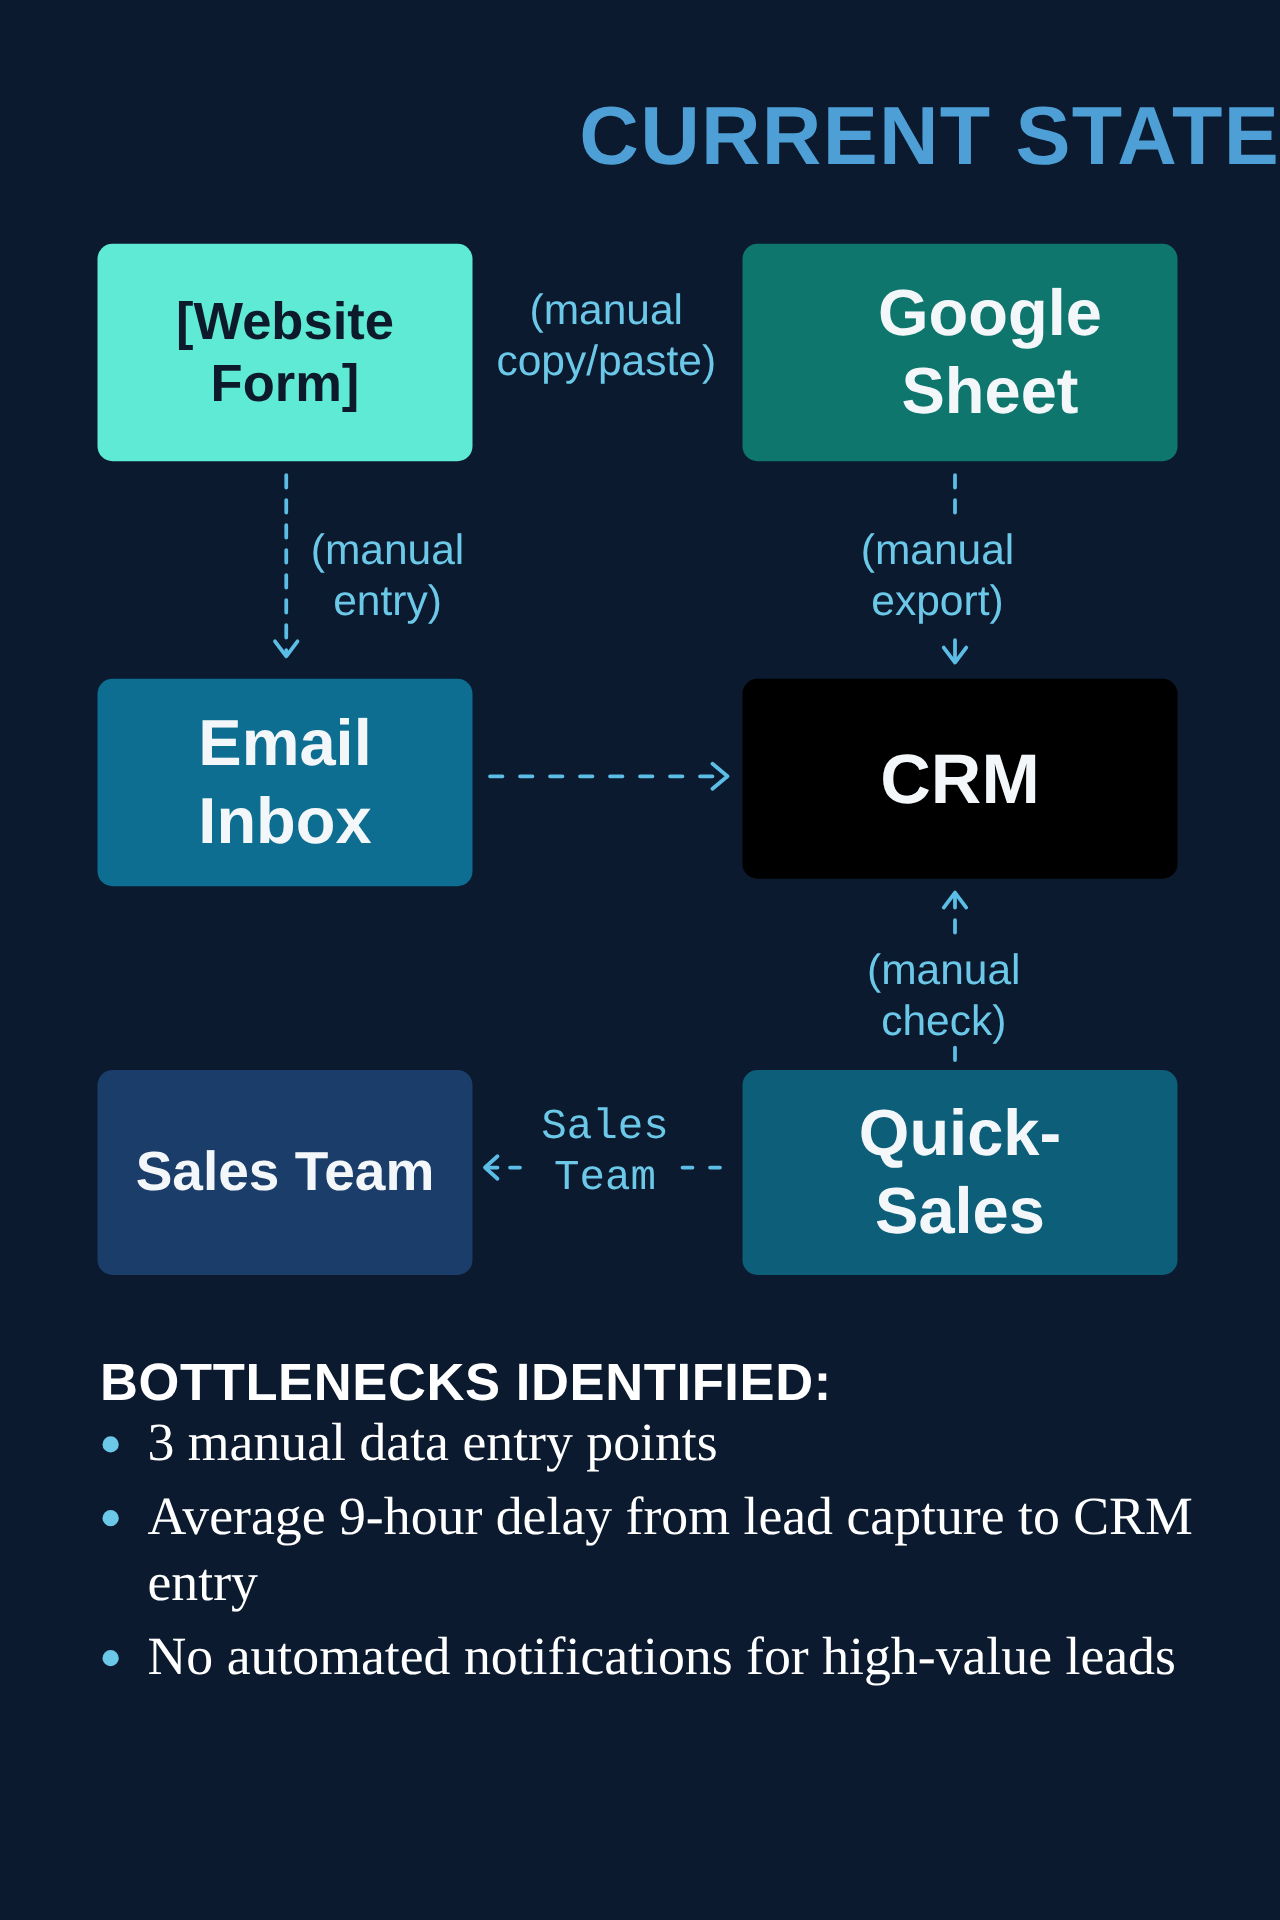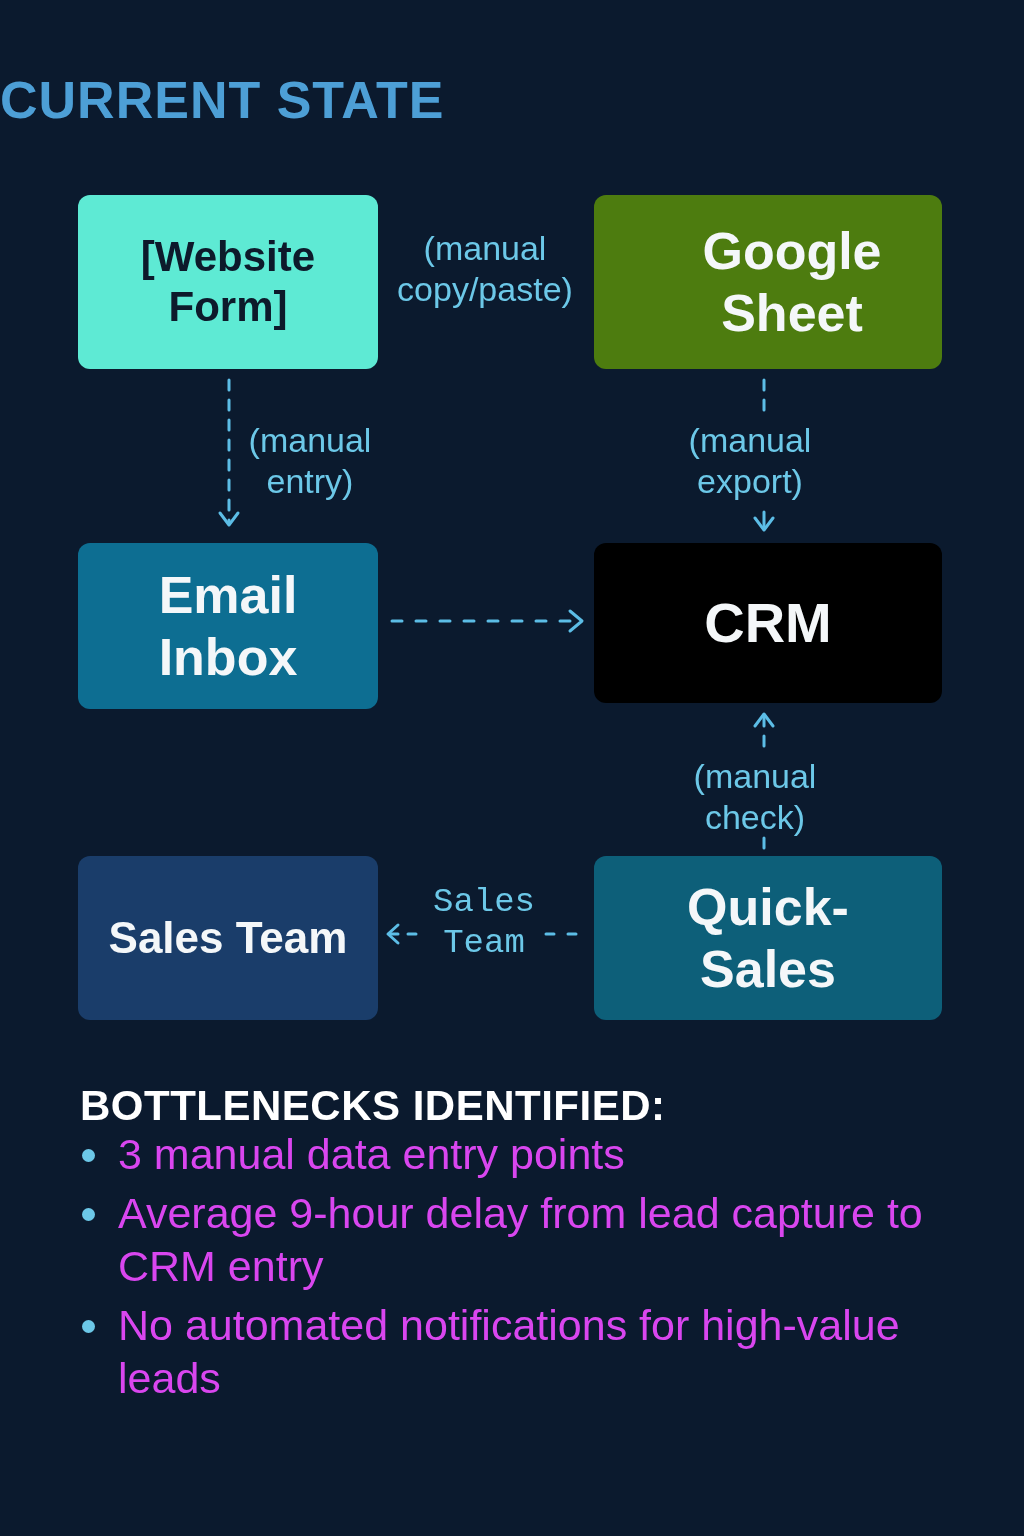--- a/index.html
+++ b/index.html
@@ -3,31 +3,31 @@
 <meta charset="utf-8">
 <style>
   html, body { margin:0; padding:0; }
   body {
     width:1024px; height:1536px; overflow:hidden;
     background:#0b1a2e;
     font-family:"Liberation Sans", sans-serif;
     position:relative;
   }
   .title {
-    position:absolute; left:0; top:70px; width:1024px; text-align:left;
-    font-size:52px; font-weight:bold; color:#4d9fd6; letter-spacing:1px;
+    position:absolute; left:0; top:70px; width:1024px; text-align:right;
+    font-size:66px; font-weight:bold; color:#4d9fd6; letter-spacing:1px;
   }
   .box {
     position:absolute; border-radius:12px;
     display:flex; align-items:center; justify-content:center; text-align:center;
     font-weight:bold; line-height:1.2; box-sizing:border-box;
   }
   .box span { white-space:pre-line; }
   #b-web { left:78px; top:195px; width:300px; height:174px; background:#5eead4; color:#0d1a2b; font-size:42px; }
-  #b-gs  { left:594px; top:195px; width:348px; height:174px; background:#4d7c0f; color:#f4f7f9; font-size:52px;padding-left:48px; }
+  #b-gs  { left:594px; top:195px; width:348px; height:174px; background:#0f766e; color:#f4f7f9; font-size:52px;padding-left:48px; }
   #b-em  { left:78px; top:543px; width:300px; height:166px; background:#0d6e92; color:#f4f7f9; font-size:52px; }
   #b-crm { left:594px; top:543px; width:348px; height:160px; background:#000000; color:#f4f7f9; font-size:56px; }
   #b-st  { left:78px; top:856px; width:300px; height:164px; background:#1a3d6a; color:#f4f7f9; font-size:44px; }
   #b-qb  { left:594px; top:856px; width:348px; height:164px; background:#0d5f79; color:#f4f7f9; font-size:52px; }
 
   .lbl {
     position:absolute; color:#6cc8e8; font-size:34px; text-align:center;
     line-height:1.2; white-space:pre-line;
   }
   #l1 { left:385px; top:228px; width:200px; }
@@ -39,21 +39,21 @@
   svg.arrows { position:absolute; left:0; top:0; width:1024px; height:1536px; }
 
   .section-h {
     position:absolute; left:80px; top:1066px;
     font-size:42px; font-weight:bold; color:#ffffff; letter-spacing:0.5px;margin-top:16px;
   }
   ul.bullets {
     position:absolute; left:80px; top:1128px; width:900px; margin:0; padding:0; list-style:none;
   }
   ul.bullets li {
-    position:relative; padding-left:38px; color:#d946ef; font-size:43px; line-height:53px; margin-bottom:6px;
+    position:relative; padding-left:38px; color:#ffffff; font-size:43px; line-height:53px; margin-bottom:6px;font-family:Liberation Serif, serif;
   }
   ul.bullets li .dot {
     position:absolute; left:2px; top:21px; width:13px; height:13px; border-radius:50%; background:#6cc8e8;
   }
 </style>
 </head>
 <body>
 
 <div class="title">CURRENT STATE</div>
 

